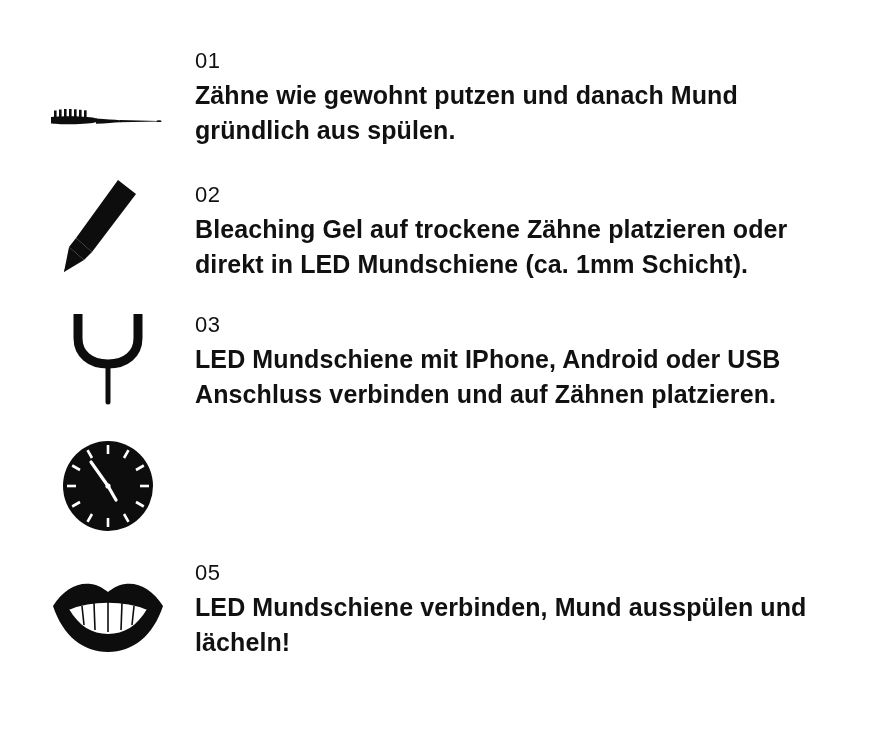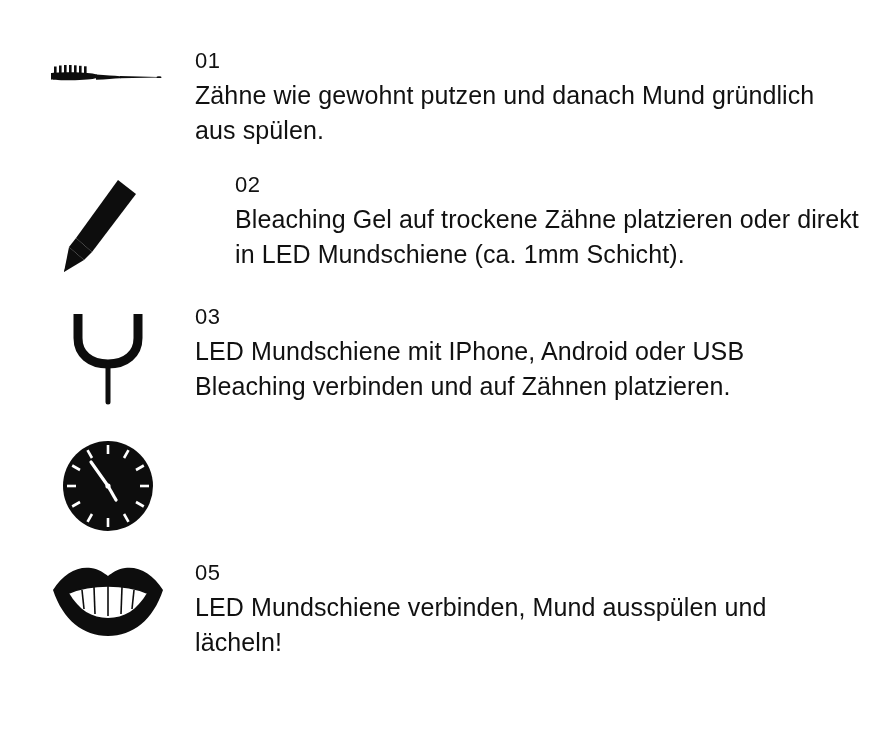--- a/index.html
+++ b/index.html
@@ -20,21 +20,21 @@
     height: 753px;
     box-sizing: border-box;
     padding: 46px 20px 10px 20px;
     display: flex;
     flex-direction: column;
     justify-content: flex-start;
   }
   .step {
     display: flex;
     flex-direction: row;
-    align-items: flex-start;
+    align-items: flex-end;
     margin-bottom: 18px;
   }
   .step-icon {
     width: 175px;
     min-width: 175px;
     display: flex;
     align-items: center;
     justify-content: center;
     padding-top: 6px;
   }
@@ -48,31 +48,32 @@
     letter-spacing: 0.5px;
     color: #111111;
     margin-bottom: 4px;
   }
   .step-text {
     font-size: 25px;
     line-height: 35px;
     color: #111111;
     max-width: 640px;
     letter-spacing: 0.1px;
+    font-weight: bold;
   }
 
   
   .icon-toothbrush { margin-top: 2px; }
   .icon-pen { margin-top: 0px; }
   .icon-tray { margin-top: 0px; }
   .icon-clock { margin-top: 0px; }
   .icon-lips { margin-top: 0px; }
 
   .step-1 { margin-bottom: 22px; }
-  .step-2 { margin-bottom: 20px; gap: 40px; }
+  .step-2 { margin-bottom: 20px; }
   .step-3 { margin-bottom: 20px; }
   .step-4 { margin-bottom: 20px; }
   .step-5 { margin-bottom: 13px; }
 </style>
 </head>
 <body>
 
 <div class="instructions">
 
   <div class="step step-1">
@@ -134,21 +135,21 @@
 
             <path d="M16 6 L16 30 C16 46 28 56 46 56 C64 56 76 46 76 30 L76 6" stroke-width="9" stroke-linecap="butt"></path>
 
             <path d="M46 56 L46 94" stroke-width="5" stroke-linecap="round"></path>
           </g>
         </svg>
       </span>
     </div>
     <div class="step-body">
       <div class="step-number">03</div>
-      <div class="step-text">LED Mundschiene mit IPhone, Android oder USB Bleaching verbinden und auf Zähnen platzieren.</div>
+      <div class="step-text">LED Mundschiene mit IPhone, Android oder USB Anschluss verbinden und auf Zähnen platzieren.</div>
     </div>
   </div>
 
   <div class="step step-4">
     <div class="step-icon icon-clock">
       <span>
         <svg width="96" height="96" viewBox="0 0 96 96" xmlns="http://www.w3.org/2000/svg">
           <circle cx="48" cy="48" r="45" fill="#0d0d0d"></circle>
           <g stroke="#ffffff" stroke-width="2.6" stroke-linecap="butt">
             <line x1="48" y1="7" x2="48" y2="16"></line>

